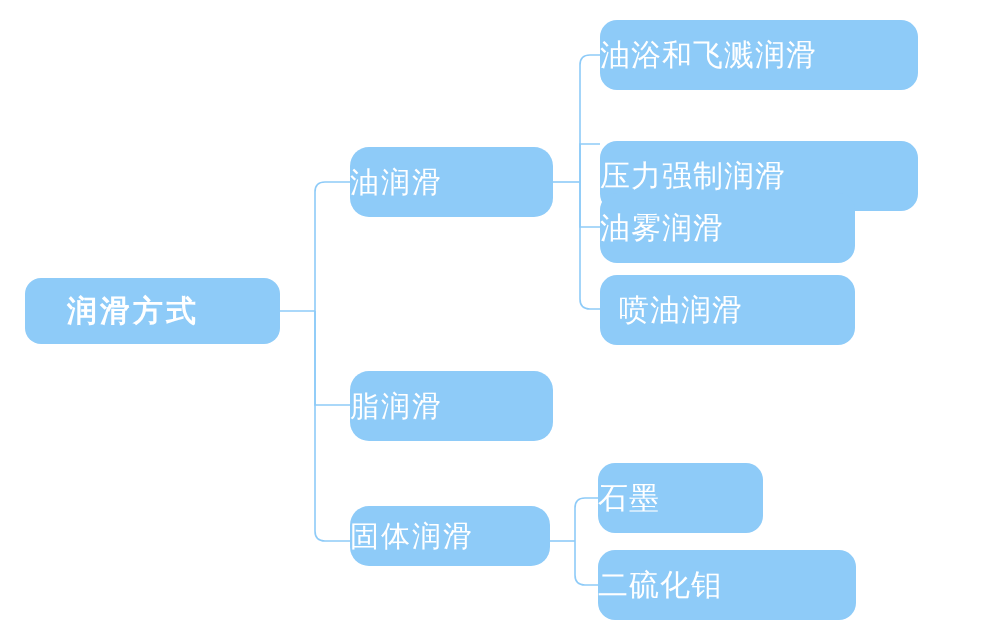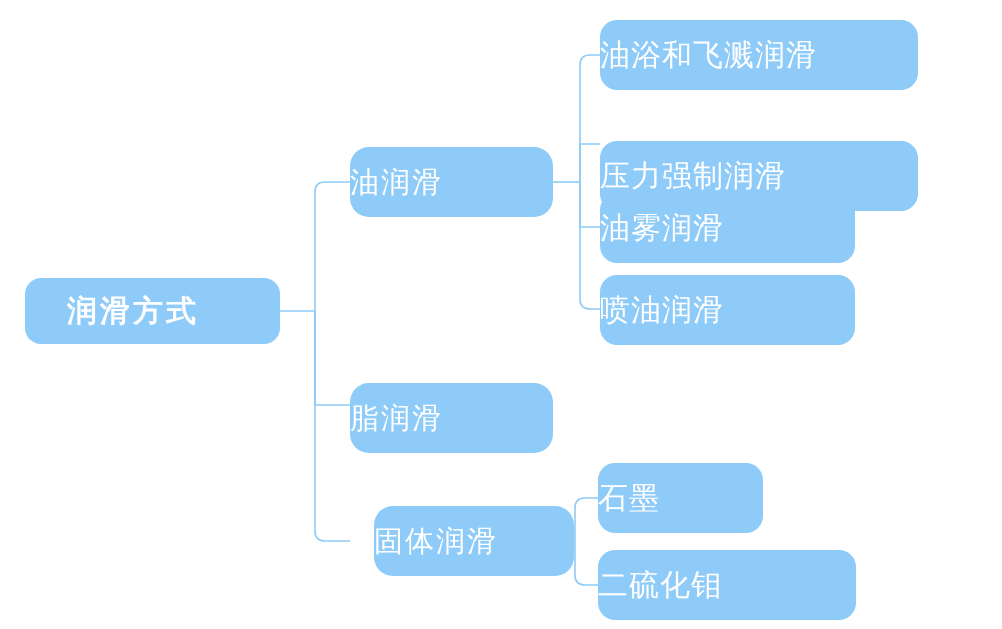--- a/index.html
+++ b/index.html
@@ -96,29 +96,29 @@
   </div>
 
   <div class="node level3" style="left:600px; top:109px; width:318px; height:70px;margin-top:32px;">
     <span>压力强制润滑</span>
   </div>
 
   <div class="node level3" style="left:600px; top:193px; width:255px; height:70px;">
     <span>油雾润滑</span>
   </div>
 
-  <div class="node level3" style="left:600px; top:275px; width:255px; height:70px;">
+  <div class="node level3" style="left:600px; top:275px; width:255px; height:70px;padding-left:19px;">
     <span>喷油润滑</span>
   </div>
 
-  <div class="node level2" style="left:350px; top:371px; width:203px; height:70px;margin-top:12px;">
+  <div class="node level2" style="left:350px; top:371px; width:203px; height:70px;">
     <span>脂润滑</span>
   </div>
 
-  <div class="node level2" style="left:350px; top:506px; width:200px; height:70px;margin-left:24px;">
+  <div class="node level2" style="left:350px; top:506px; width:200px; height:60px;">
     <span>固体润滑</span>
   </div>
 
   <div class="node level3" style="left:598px; top:463px; width:165px; height:70px;">
     <span>石墨</span>
   </div>
 
   <div class="node level3" style="left:598px; top:550px; width:258px; height:70px;">
     <span>二硫化钼</span>
   </div>

